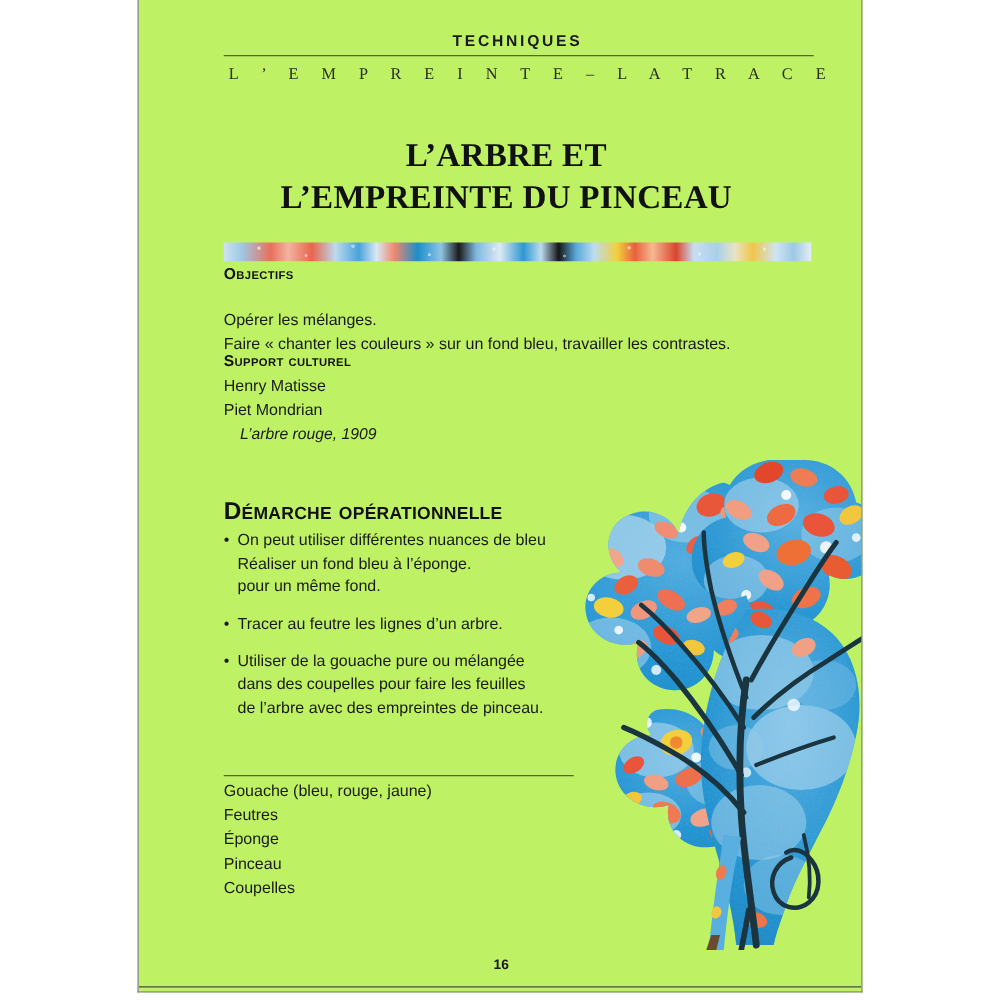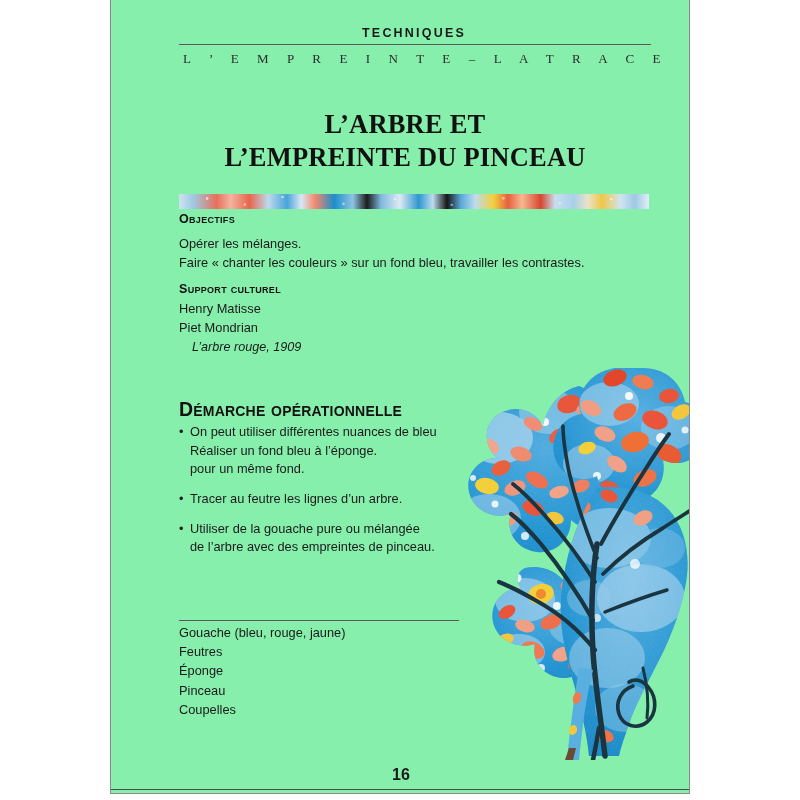--- a/index.html
+++ b/index.html
@@ -14,21 +14,21 @@
     font-family: "Liberation Serif", serif;
   }
 
   
   #page-sheet {
     position: absolute;
     left: 110px;
     top: 0px;
     width: 580px;
     height: 794px;
-    background: #86efac;
+    background: #bef264;
     border-left: 1px solid #8a8a8a;
     border-right: 1px solid #8a8a8a;
     border-bottom: 1px solid #8a8a8a;
     box-sizing: border-box;
     overflow: hidden;
   }
 
   
   #running-head {
     position: absolute;
@@ -158,21 +158,21 @@
     padding-left: 13px;
   }
 
   
   #sec-objectifs {
     position: absolute;
     left: 68px;
     top: 212px;
     width: 430px;
   }
-  #sec-objectifs .sec-head { margin-bottom: 8px; }
+  #sec-objectifs .sec-head { margin-bottom: 20px; }
 
   
   #sec-support {
     position: absolute;
     left: 68px;
     top: 282px;
     width: 360px;
   }
   #sec-support .sec-head { margin-bottom: 3px; }
 
@@ -225,21 +225,21 @@
 
   
   #page-folio {
     position: absolute;
     left: 0;
     top: 766px;
     width: 580px;
     text-align: center;
     font-family: "Liberation Sans", sans-serif;
     font-weight: bold;
-    font-size: 16px;
+    font-size: 11px;
     color: #1a1a1a;
   }
   #folio-rule {
     position: absolute;
     left: 0px;
     top: 789px;
     width: 578px;
     height: 0;
     border-top: 1px solid #4a4a4a;
   }
@@ -300,20 +300,21 @@
     </div>
 
     <div class="bullet-item">
       <span class="dot">•</span>
       <span class="ln">Tracer au feutre les lignes d’un arbre.</span>
     </div>
 
     <div class="bullet-item">
       <span class="dot">•</span>
       <span class="ln">Utiliser de la gouache pure ou mélangée</span>
+      <span class="ln">dans des coupelles pour faire les feuilles</span>
       <span class="ln">de l’arbre avec des empreintes de pinceau.</span>
     </div>
   </div>
 
   <div id="artwork">
     <svg width="262" height="392" viewBox="0 0 262 392" xmlns="http://www.w3.org/2000/svg">
       <defs>
         <radialGradient id="gBlue" cx="45%" cy="40%" r="75%">
           <stop offset="0%" stop-color="#5cb3e2"></stop>
           <stop offset="55%" stop-color="#2094d2"></stop>

